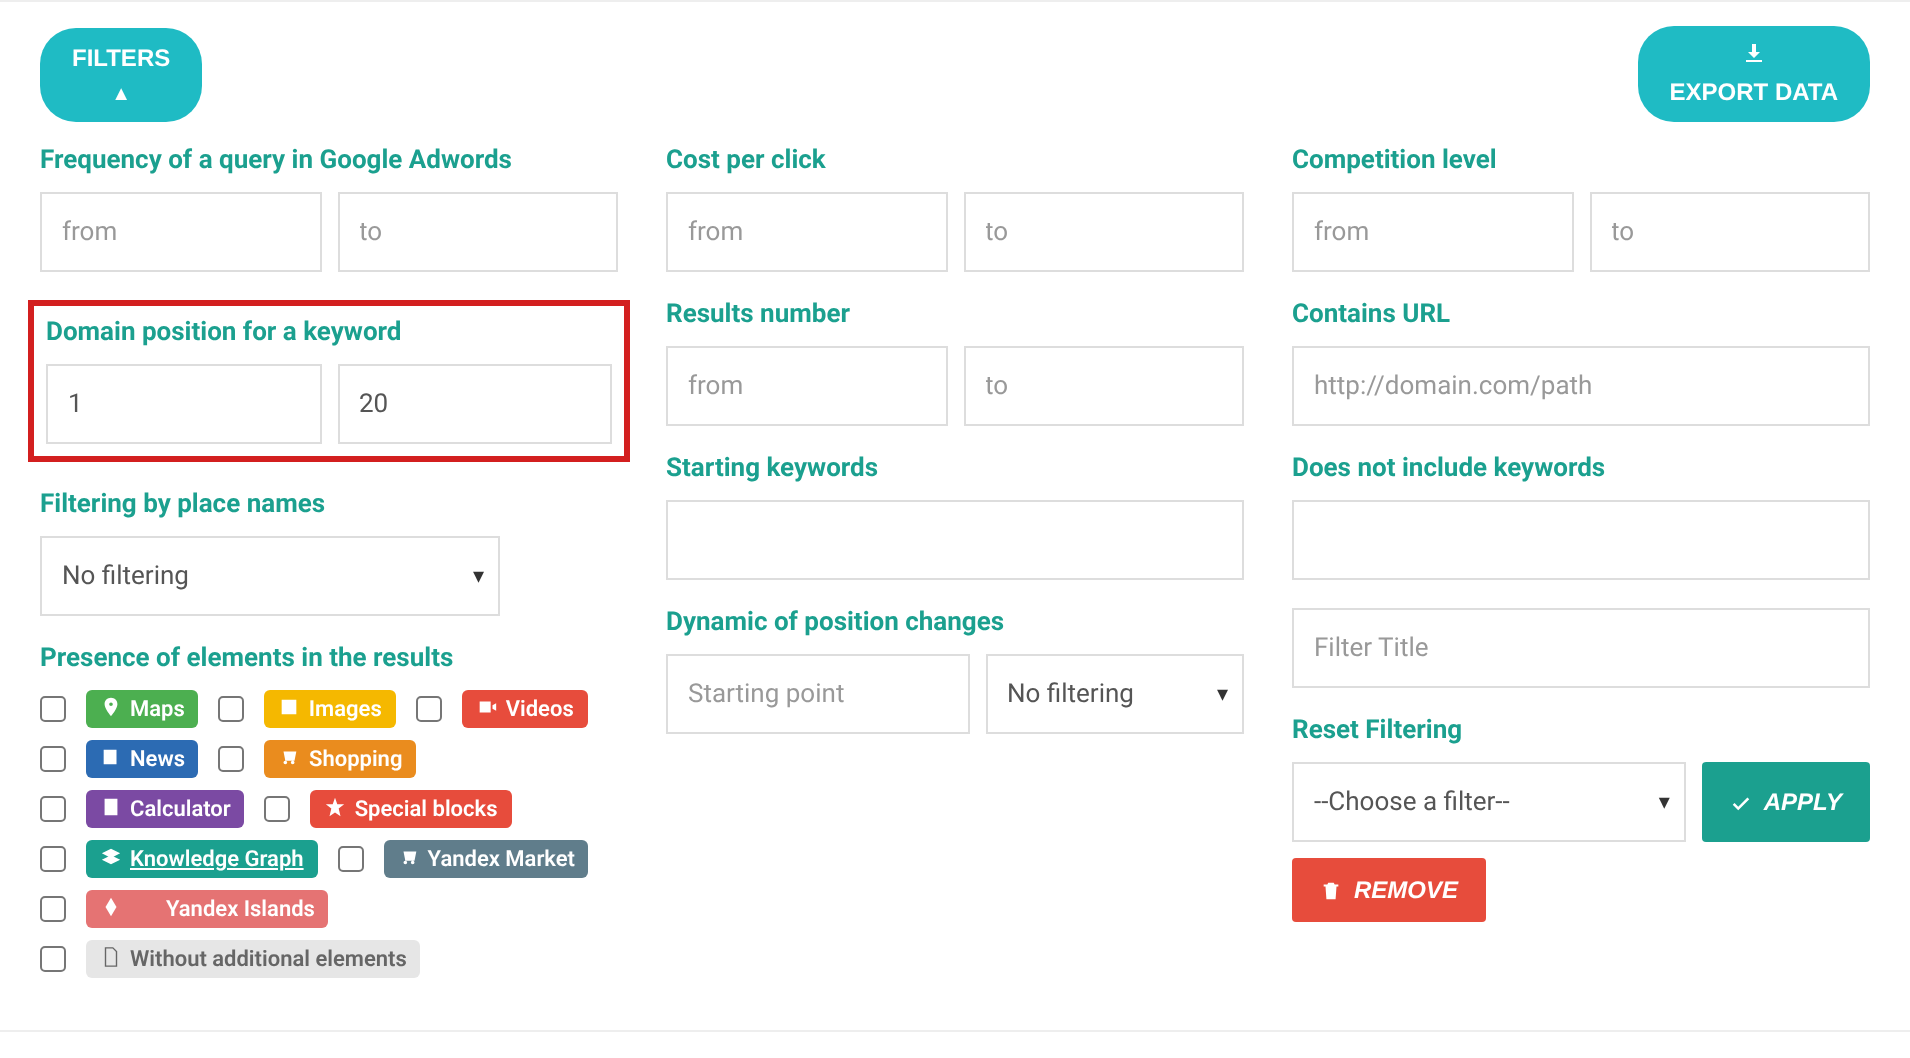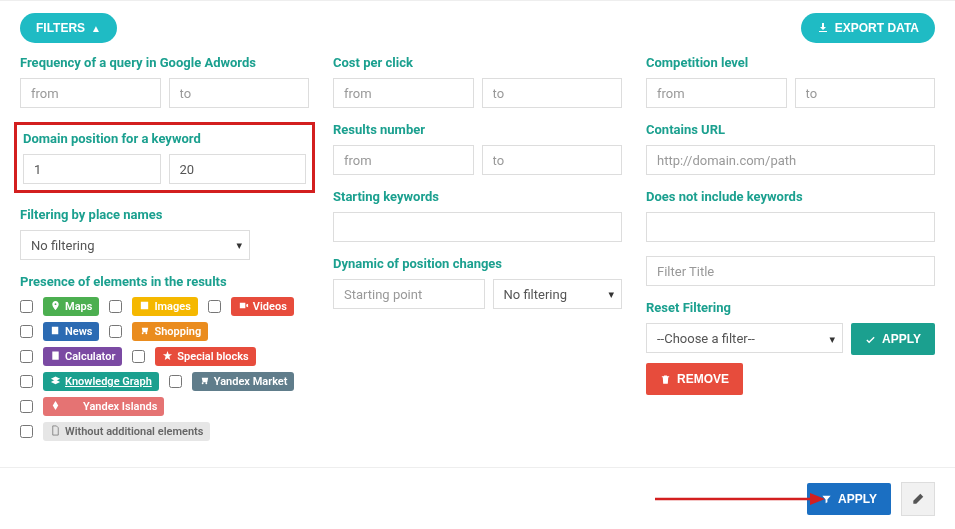--- a/index.html
+++ b/index.html
@@ -1,49 +1,49 @@
 <!DOCTYPE html>
 <html><head>
 <meta charset="utf-8">
 <style>
 * { box-sizing: border-box; margin: 0; padding: 0; }
 body { font-family: -apple-system, "Segoe UI", Roboto, Arial, sans-serif; font-size: 13px; background: #fff; color: #333; width: 955px; height: 529px; overflow: hidden; border-top: 1px solid #eee; }
 .header-bar { display: flex; justify-content: space-between; align-items: center; padding: 12px 20px; }
 .btn { display: inline-flex; align-items: center; gap: 6px; padding: 8px 16px; border-radius: 18px; border: none; font-weight: 700; font-size: 12px; cursor: pointer; color: #fff; }
-.btn-teal { background: #1fbbc4; }
+.btn-teal { background: #1fbbc4; flex-direction: column; }
 .btn-icon { font-size: 10px; }
 .cols { display: flex; gap: 24px; padding: 0 20px; }
 .col { flex: 1; min-width: 0; }
 .grp { margin-bottom: 14px; }
 .lbl { color: #1ba08f; font-weight: 700; font-size: 13px; margin-bottom: 8px; display: block; }
 .highlighted-grp { padding: 6px; border: 3px solid #d31f1f; margin-left: -6px; margin-right: -6px; }
 .highlighted-grp .lbl { color: #1ba08f; }
 .pair { display: flex; gap: 8px; }
 .pair > * { flex: 1; }
-input[type=text], select { width: 100%; height: 30px; padding: 0 10px; border: 1px solid #ddd; font-size: 13px; color: #555; background: #fff; font-family: inherit; }
+input[type=text], select { width: 100%; height: 40px; padding: 0 10px; border: 1px solid #ddd; font-size: 13px; color: #555; background: #fff; font-family: inherit; }
 input::placeholder { color: #999; }
 select { appearance: none; background: #fff; padding-right: 22px; }
 .select-wrap { position: relative; display: block; }
 .select-wrap::after { content: "▾"; position: absolute; right: 8px; top: 50%; transform: translateY(-50%); font-size: 11px; pointer-events: none; color: #333; }
 .chk-row { display: flex; align-items: center; gap: 10px; margin-bottom: 6px; flex-wrap: wrap; }
 .chk-row input[type=checkbox] { cursor: pointer; }
 .badge { display: inline-flex; align-items: flex-start; gap: 4px; font-size: 11px; color: #fff; padding: 3px 7px; border-radius: 3px; font-weight: 600; }
 .badge svg { width: 11px; height: 11px; fill: currentColor; }
 .b-green { background: #4caf50; }
 .b-yellow { background: #f5b800; }
 .b-red { background: #e74c3c; }
 .b-blue { background: #2c6bb3; }
 .b-orange { background: #ea8c1e; }
 .b-purple { background: #7b4aa3; }
 .b-redstar { background: #e74c3c; }
 .b-knowledge { background: #1ba08f; text-decoration: underline; }
 .b-ymarket { background: #607d8b; }
 .b-yislands { background: #e57373; gap: 22px; }
 .b-without { background: #e6e6e6; color: #666; }
-.btn-sq { display: inline-flex; align-items: center; gap: 6px; border: none; color: #fff; font-weight: 700; font-size: 12px; padding: 9px 14px; cursor: pointer; border-radius: 2px; }
+.btn-sq { display: inline-flex; align-items: center; gap: 6px; border: none; color: #fff; font-weight: 700; font-size: 12px; padding: 9px 14px; cursor: pointer; border-radius: 2px; font-style: italic; }
 .btn-sq svg { width: 11px; height: 11px; fill: currentColor; }
 .btn-tealq { background: #1ba08f; }
 .btn-redq { background: #e74c3c; }
 .btn-bluq { background: #1b6fc2; }
 .inline-apply { display: flex; gap: 8px; }
 .inline-apply .select-wrap { flex: 1; }
 .footer-bar { border-top: 1px solid #eee; margin-top: 12px; padding: 14px 20px; display: flex; justify-content: flex-end; align-items: center; gap: 10px; position: relative; }
 .arrow-svg { position: absolute; right: 130px; top: 50%; transform: translateY(-50%); }
 .footer-clear { width: 34px; height: 34px; background: #f1f1f1; border: 1px solid #ddd; display: flex; align-items: center; justify-content: center; cursor: pointer; }
 </style>

